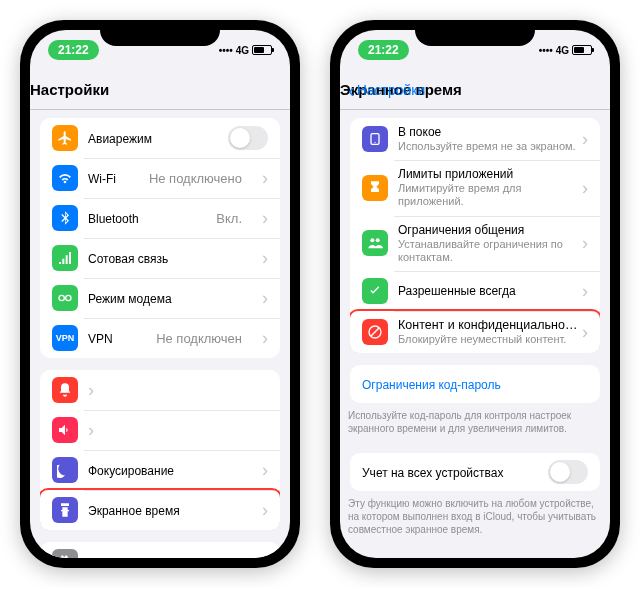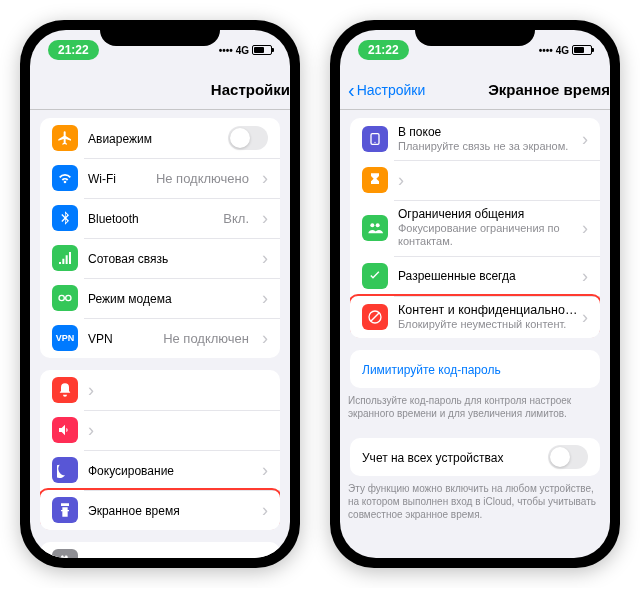--- a/index.html
+++ b/index.html
@@ -6,34 +6,34 @@
   body { font-family: -apple-system, "Helvetica Neue", Arial, sans-serif; background: #fff; padding: 20px; display: flex; gap: 30px; justify-content: center; }
   .phone { width: 290px; height: 548px; background: #000; border-radius: 44px; padding: 10px; position: relative; box-shadow: 0 4px 20px rgba(0,0,0,0.25); }
   .screen { width: 100%; height: 100%; background: #f2f2f7; border-radius: 36px; overflow: hidden; position: relative; display: flex; flex-direction: column; }
   .notch { position: absolute; top: 0; left: 50%; transform: translateX(-50%); width: 120px; height: 26px; background: #000; border-bottom-left-radius: 16px; border-bottom-right-radius: 16px; z-index: 10; }
   .statusbar { height: 40px; display: flex; justify-content: space-between; align-items: center; padding: 0 18px; font-size: 11px; font-weight: 600; color: #000; }
   .time-pill { background: #34c759; color: #fff; padding: 3px 10px; border-radius: 12px; font-size: 12px; font-weight: 600; }
   .status-right { display: flex; align-items: center; gap: 3px; font-size: 10px; }
   .battery { width: 20px; height: 10px; border: 1px solid #000; border-radius: 2px; position: relative; }
   .battery::after { content: ''; position: absolute; right: -3px; top: 2px; width: 2px; height: 4px; background: #000; border-radius: 0 1px 1px 0; }
   .battery-fill { position:absolute; left:1px; top:1px; width:10px; height:6px; background:#000; border-radius:1px;}
-  .navbar { height: 40px; background: #f2f2f7; display: flex; align-items: center; justify-content: flex-end; position: relative; border-bottom: 0.5px solid #c6c6c8; }
+  .navbar { height: 40px; background: #f2f2f7; display: flex; align-items: center; justify-content: flex-start; position: relative; border-bottom: 0.5px solid #c6c6c8; }
   .navbar .title { font-size: 15px; font-weight: 600; color: #000; }
   .navbar .back { position: absolute; left: 8px; color: #007aff; font-size: 14px; display: flex; align-items: center; gap: 2px; }
   .navbar .back .chevron { font-size: 20px; line-height: 1; }
   .content { flex: 1; overflow-y: hidden; }
   .group { background: #fff; margin: 12px 10px 0 10px; border-radius: 10px; overflow: hidden; }
   .group.first { margin-top: 8px; }
   .row { display: flex; align-items: center; padding: 7px 12px; min-height: 38px; position: relative; }
   .row + .row::before { content: ''; position: absolute; top: 0; left: 44px; right: 0; height: 0.5px; background: #e5e5ea; }
   .icon { width: 26px; height: 26px; border-radius: 6px; display: flex; align-items: center; justify-content: center; margin-right: 10px; flex-shrink: 0; color: #fff; }
   .label-wrap { flex: 1; min-width: 0; }
   .label { font-size: 12px; color: #000; white-space: nowrap; overflow: hidden; text-overflow: ellipsis; }
   .sublabel { font-size: 11px; color: #8e8e93; line-height: 1.2; margin-top: 1px; }
-  .detail { font-size: 13px; color: #8e8e93; margin-right: 13px; padding-left: 19px; }
+  .detail { font-size: 13px; color: #8e8e93; margin-right: 20px; padding-left: 19px; }
   .chevron-r { color: #c7c7cc; font-size: 18px; line-height: 1; }
   .toggle { width: 40px; height: 24px; background: #e9e9eb; border-radius: 12px; position: relative; }
   .toggle .knob { width: 20px; height: 20px; background: #fff; border-radius: 50%; position: absolute; top: 2px; left: 2px; box-shadow: 0 1px 3px rgba(0,0,0,0.2); }
   .highlight { position: relative; }
   .highlight::after { content: ''; position: absolute; inset: -2px; border: 2.5px solid #ff3b30; border-radius: 10px; pointer-events: none; z-index: 5; }
   .footer-text { font-size: 10px; color: #8e8e93; padding: 6px 8px; line-height: 1.3; }
   .row.link .label { color: #007aff; }
   svg { width: 16px; height: 16px; }
   .icon svg { fill: currentColor; }
 </style>
@@ -196,43 +196,47 @@
       <div class="group first">
         <div class="row">
           <span class="icon" style="background:#5856d6">
               <svg viewBox="0 0 24 24">
                 <rect x="6" y="4" width="12" height="16" rx="2" fill="none" stroke="#fff" stroke-width="2"></rect>
                 <circle cx="12" cy="17" r="1"></circle>
               </svg>
             </span>
           <span class="label-wrap">
             <div class="label">В покое</div>
-            <div class="sublabel">Планируйте связь не за экраном.</div>
+            <div class="sublabel">Используйте время не за экраном.</div>
           </span>
           <span class="chevron-r">›</span>
         </div>
         <div class="row">
           <span class="icon" style="background:#ff9500">
               <svg viewBox="0 0 24 24">
                 <path d="M6 2h12v4l-4 4 4 4v4H6v-4l4-4-4-4z"></path>
               </svg>
             </span>
+          <span class="label-wrap">
+            <div class="label">Лимиты приложений</div>
+            <div class="sublabel">Лимитируйте время для приложений.</div>
+          </span>
           <span class="chevron-r">›</span>
         </div>
         <div class="row">
           <span class="icon" style="background:#34c759">
               <svg viewBox="0 0 24 24">
                 <circle cx="8" cy="8" r="3"></circle>
                 <circle cx="16" cy="8" r="3"></circle>
                 <path d="M2 20c0-3 3-5 6-5s6 2 6 5zm10 0c0-3 3-5 6-5s6 2 6 5z"></path>
               </svg>
             </span>
           <span class="label-wrap">
             <div class="label">Ограничения общения</div>
-            <div class="sublabel">Фокусирование ограничения по контактам.</div>
+            <div class="sublabel">Устанавливайте ограничения по контактам.</div>
           </span>
           <span class="chevron-r">›</span>
         </div>
         <div class="row">
           <span class="icon" style="background:#34c759">
               <svg viewBox="0 0 24 24">
                 <path d="M9 16l-4-4 1.5-1.5L9 13l8-8L18.5 6.5z"></path>
               </svg>
             </span>
           <span class="label-wrap">
@@ -250,21 +254,21 @@
           <span class="label-wrap">
             <div class="label" style="font-size:12.5px">Контент и конфиденциальность</div>
             <div class="sublabel">Блокируйте неуместный контент.</div>
           </span>
           <span class="chevron-r">›</span>
         </div>
       </div>
 
       <div class="group">
         <div class="row link no-icon">
-          <span class="label-wrap"><span class="label">Лимитируйте код-пароль</span></span>
+          <span class="label-wrap"><span class="label">Ограничения код-пароль</span></span>
         </div>
       </div>
       <div class="footer-text">Используйте код-пароль для контроля настроек экранного времени и для увеличения лимитов.</div>
 
       <div class="group">
         <div class="row no-icon">
           <span class="label-wrap"><span class="label">Учет на всех устройствах</span></span>
           <span class="toggle">
               <span class="knob"></span>
             </span>

